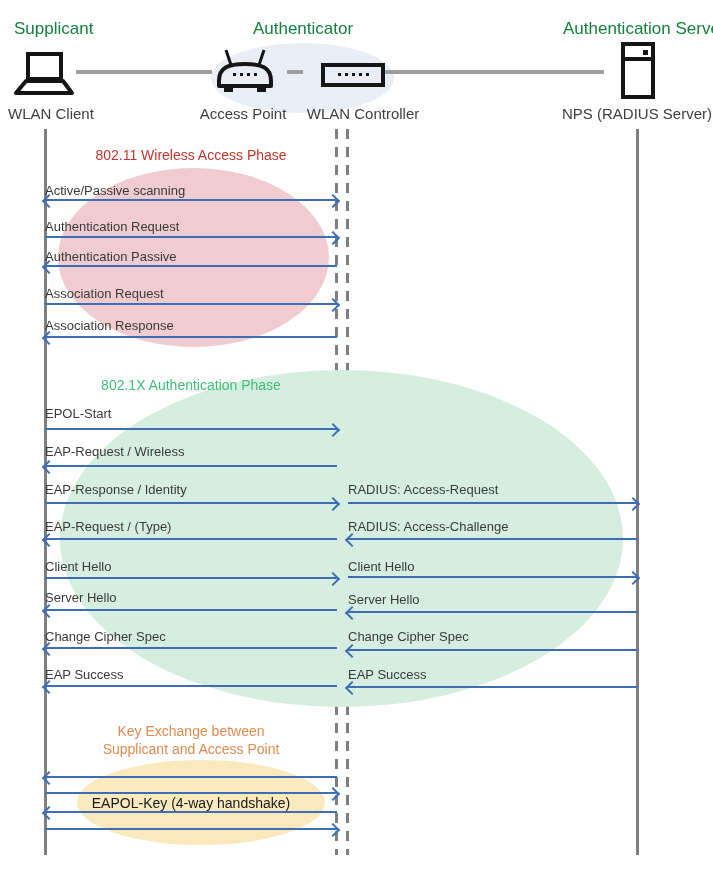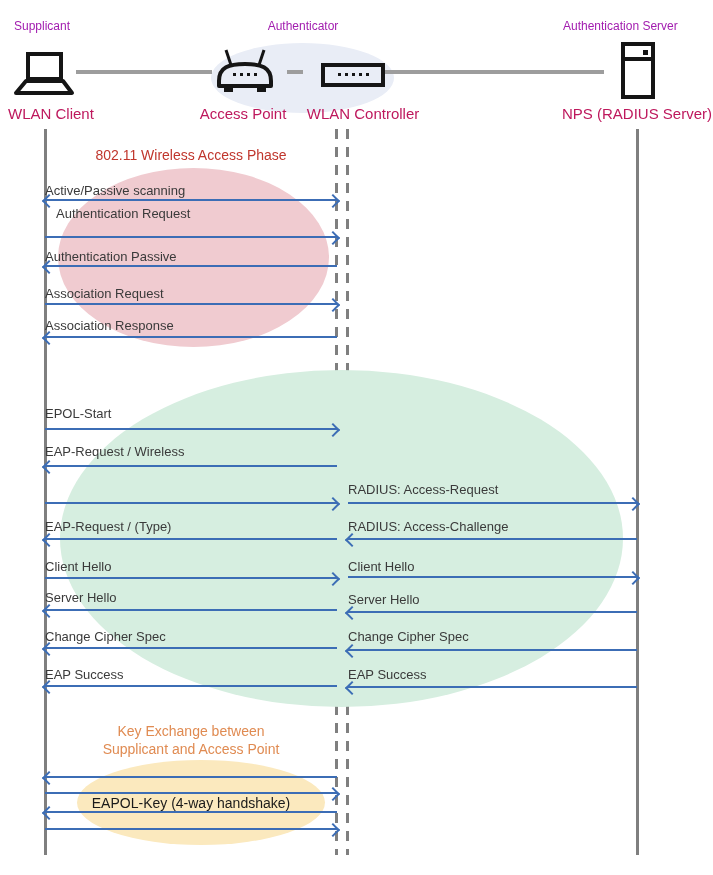--- a/index.html
+++ b/index.html
@@ -4,22 +4,22 @@
 <style>
   :root{
     --arrow:#3c6db5; --lifeline:#7f7f7f; --connector:#9d9d9d; --message-text:#3a3a3a;
     --red-title:#c0362d; --red-fill:#f0cbd0; --green-title:#3fbe78; --green-fill:#d6eee0;
     --orange-title:#e08b52; --yellow-fill:#fbe9be; --blue-fill:#e9edf6; --icon:#151515;
   }
   html,body{margin:0;padding:0;background:#ffffff;}
   .stage{position:relative;width:713px;height:875px;background:#fff;overflow:hidden;
          font-family:"Liberation Sans",sans-serif;color:#262626;}
   .abs{position:absolute;}
-  .role{font-size:12px;color:#a21caf;white-space:nowrap;}
-  .device{font-size:15px;color:#be185d;white-space:nowrap;}
+  .role{font-size:17px;color:#15803d;white-space:nowrap;}
+  .device{font-size:15px;color:#404040;white-space:nowrap;}
   .center{text-align:center;}
   .ellipse{position:absolute;border-radius:50%;}
   .conn{position:absolute;height:4px;background:var(--connector);}
   .lifeline{position:absolute;top:129px;width:3px;height:726px;background:var(--lifeline);}
   .lifeline.dashed{background:repeating-linear-gradient(180deg,var(--lifeline) 0 10px,transparent 10px 18px);}
   .phase-title{position:absolute;left:45px;width:292px;text-align:center;font-size:14px;line-height:18px;white-space:nowrap;}
   .msg-label{position:absolute;width:292px;left:45px;text-align:left;font-size:13px;line-height:16px;
              color:var(--message-text);white-space:nowrap;}
   .msg-label.rcol{left:348px;width:289px;}
   .arr{position:absolute;left:45px;width:292px;height:0;border-top:2px solid var(--arrow);}
@@ -91,44 +91,46 @@
   <div class="lifeline" style="left:44px;"></div>
   <div class="lifeline dashed" style="left:335px;"></div>
   <div class="lifeline dashed" style="left:346px;"></div>
   <div class="lifeline" style="left:636px;"></div>
 
   <div class="ellipse" style="left:58px;top:168px;width:271px;height:179px;background:var(--red-fill);"></div>
   <div class="ellipse" style="left:60px;top:370px;width:563px;height:337px;background:var(--green-fill);"></div>
   <div class="ellipse" style="left:77px;top:760px;width:248px;height:85px;background:var(--yellow-fill);"></div>
 
   <div class="phase-title" style="top:146px;color:var(--red-title);text-align:center;">802.11 Wireless Access Phase</div>
+  <div class="phase-title" style="top:376px;color:var(--green-title);">802.1X Authentication Phase</div>
   <div class="phase-title" style="top:740px;color:var(--orange-title);">Supplicant and Access Point</div>
   <div class="phase-title" style="top:722px;color:var(--orange-title);">Key Exchange between</div>
 
   <div class="msg-label" style="top:183px;">Active/Passive scanning</div>
   <div class="arr l r" style="top:199px;"></div>
 
-  <div class="msg-label" style="top:206px;padding-left:11px;">Authentication Request</div>
+  <div class="msg-label" style="top:219px;">Authentication Request</div>
   <div class="arr r" style="top:236px;"></div>
 
   <div class="msg-label" style="top:249px;">Authentication Passive</div>
   <div class="arr l" style="top:265px;"></div>
 
   <div class="msg-label" style="top:286px;">Association Request</div>
   <div class="arr r" style="top:303px;"></div>
 
   <div class="msg-label" style="top:318px;">Association Response</div>
   <div class="arr l" style="top:336px;"></div>
 
   <div class="msg-label" style="top:406px;">EPOL-Start</div>
   <div class="arr r" style="top:428px;"></div>
 
   <div class="msg-label" style="top:444px;">EAP-Request / Wireless</div>
   <div class="arr l" style="top:465px;"></div>
 
+  <div class="msg-label" style="top:482px;">EAP-Response / Identity</div>
   <div class="arr r" style="top:502px;"></div>
 
   <div class="msg-label" style="top:519px;">EAP-Request / (Type)</div>
   <div class="arr l" style="top:538px;"></div>
 
   <div class="msg-label" style="top:559px;">Client Hello</div>
   <div class="arr r" style="top:577px;"></div>
 
   <div class="msg-label" style="top:590px;">Server Hello</div>
   <div class="arr l" style="top:609px;"></div>

